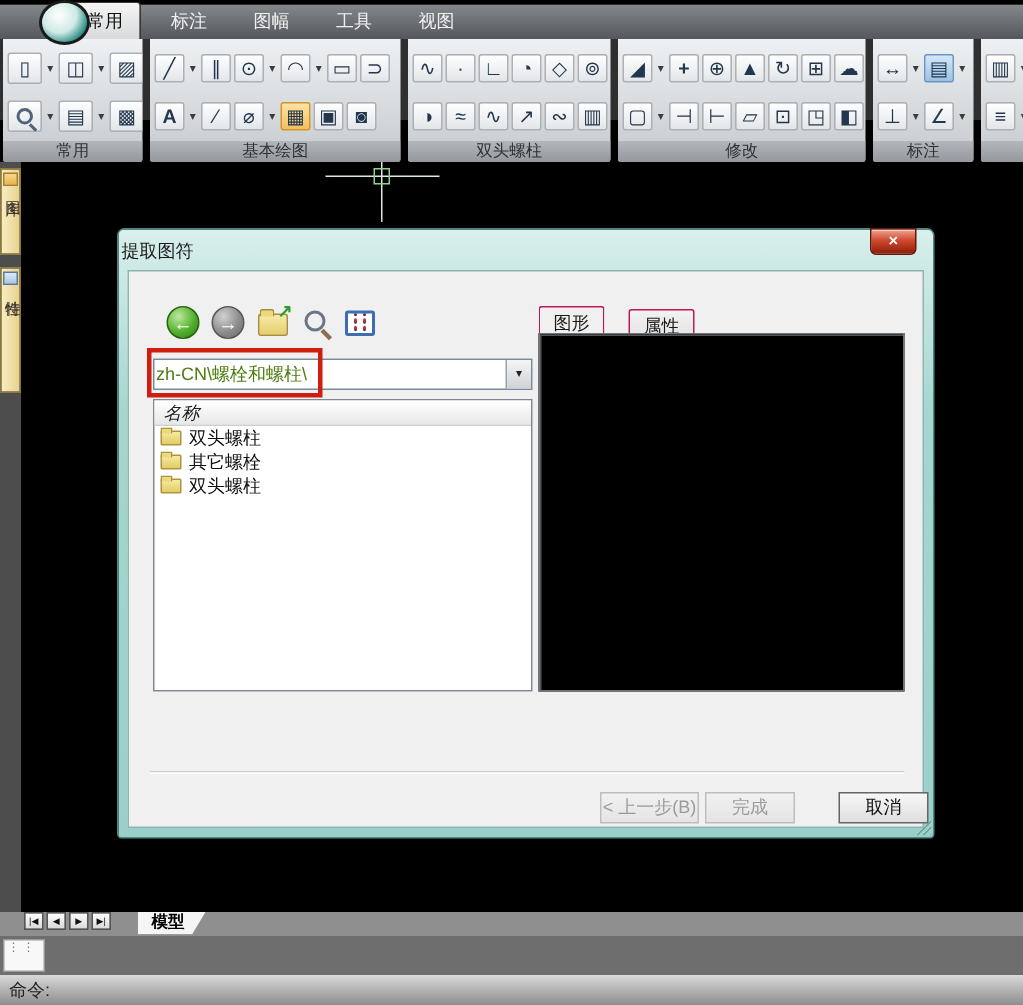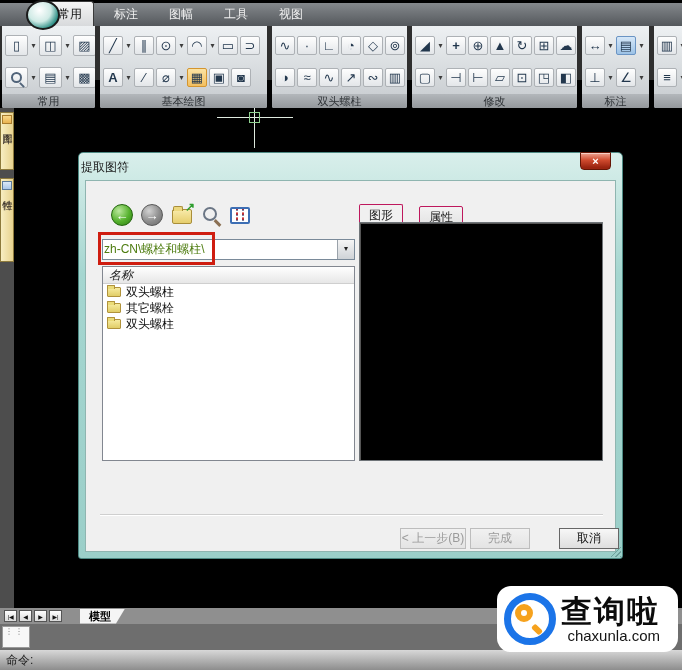--- a/index.html
+++ b/index.html
@@ -112,21 +112,21 @@
   .btn.disabled{color:#9b9b9b;border-color:#bdbdbd;background:linear-gradient(#f1f1f1,#e4e4e4);}
   .btn-prev{left:314px;width:66px;}
   .btn-finish{left:384px;width:60px;}
   .btn-cancel{left:461px;width:60px;border-color:#666;margin-left:12px;}
   .grip{position:absolute;right:1px;bottom:1px;width:13px;height:13px;
         background:repeating-linear-gradient(135deg,transparent 0 2px,#6fa39d 2px 3px);
         clip-path:polygon(100% 0,100% 100%,0 100%);}
 
   
   .sheetbar{position:absolute;left:0;right:0;top:608px;height:16px;background:#8f8f8f;
-        display:flex;align-items:center;gap:2px;padding-left:4px;z-index:4;}
+        display:flex;align-items:flex-start;gap:2px;padding-left:16px;z-index:4;}
   .navb{width:13px;height:12px;background:linear-gradient(#fdfdfd,#dadada);border:1px solid #555;
         font-size:6px;display:flex;align-items:center;justify-content:center;color:#111;flex:none;}
   .model-tab{margin-left:16px;background:#f5f5f5;color:#000;font-size:11px;font-weight:bold;
         height:15px;line-height:15px;padding:0 14px 0 9px;
         clip-path:polygon(0 0,100% 0,calc(100% - 9px) 100%,0 100%);}
   .cmdtop{position:absolute;left:0;right:0;top:624px;height:26px;background:#6e6e6e;z-index:4;}
   .cmdbox{position:absolute;left:2px;top:626px;width:28px;height:22px;background:#f8f8f8;
         border:1px solid #9a9a9a;z-index:5;font-size:8px;color:#777;line-height:10px;padding-left:2px;
         letter-spacing:2px;}
   .status{position:absolute;left:0;right:0;top:650px;height:20px;z-index:4;
@@ -366,25 +366,14 @@
     <span class="navb">|◀</span>
     <span class="navb">◀</span>
     <span class="navb">▶</span>
     <span class="navb">▶|</span>
     <span class="model-tab">模型</span>
   </div>
   <div class="cmdtop"></div>
   <div class="cmdbox"><span>⋮⋮</span></div>
   <div class="status"><span>命令:</span></div>
 
-  <div class="wm">
-    <div class="wm-logo">
-      <div class="wm-ring"></div>
-      <div class="wm-q"></div>
-      <div class="wm-qh"></div>
-    </div>
-    <div class="wm-text">
-      <span class="wm-title">查询啦</span>
-      <span class="wm-url">chaxunla.com</span>
-    </div>
-  </div>
 
 </div>
 
 </body></html>

